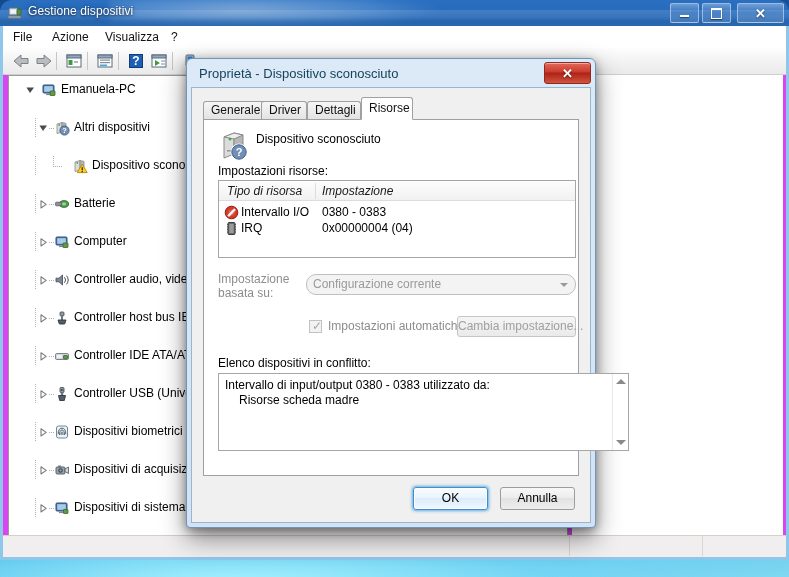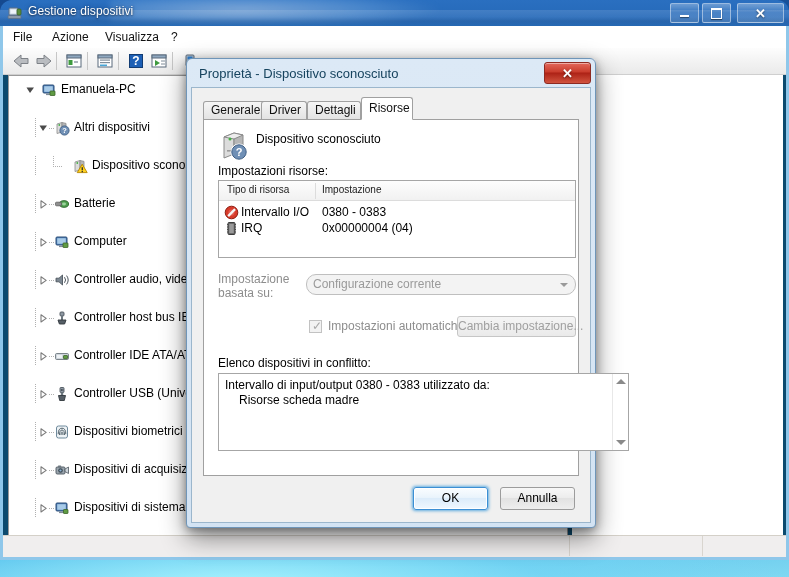--- a/index.html
+++ b/index.html
@@ -67,21 +67,21 @@
     display:flex; align-items:center; justify-content:center;
     color:#fff; font-size:13px; font-weight:bold;
     text-shadow: 0 1px 2px rgba(0,0,0,.5);
   }
   .minbar { width:9px; height:2px; background:#fff; margin-top:6px; box-shadow:0 1px 1px rgba(0,0,0,.45); }
   .maxbox { width:9px; height:8px; border:1px solid #fff; border-top-width:2px; box-shadow:0 1px 1px rgba(0,0,0,.45); }
 
   
   #client {
     position: absolute; left: 0; top: 26px; width: 789px; height: 534px;
-    background: #0c4a6e;
+    background: #d946ef;
     border-left: 3px solid #8fc7ea;
     border-right: 3px solid #8fc7ea;
     border-bottom: 3px solid #8fc7ea;
     box-sizing: border-box;
   }
   #menubar {
     position: absolute; left: 0; top: 0; width: 783px; height: 22px;
     background: #ffffff;
     border-bottom: 1px solid #e4e4e4;
   }
@@ -207,21 +207,21 @@
   #res-table {
     position:absolute; left:14px; top:60px; width:358px; height:78px;
     border:1px solid #a6a6a6; background:#fff; box-sizing:border-box;
   }
   #res-head {
     position:absolute; left:0; top:0; width:100%; height:20px;
     background: linear-gradient(to bottom,#fdfdfd,#f1f1f1);
     border-bottom:1px solid #dcdcdc; box-sizing:border-box;
   }
   .col-sep { position:absolute; top:2px; width:1px; height:16px; background:#dcdcdc; }
-  .th { position:absolute; top:3px; font-size:10px; color:#1a1a1a; white-space:nowrap; }
+  .th { position:absolute; top:3px; font-size:12px; color:#1a1a1a; white-space:nowrap;font-style:italic; }
   .res-row { position:absolute; height:17px; line-height:17px; font-size:12px; color:#000; white-space:nowrap; }
 
   .combo {
     position:absolute; left:102px; top:154px; width:270px; height:21px;
     background:#f3f3f3; border:1px solid #bfbfbf; box-sizing:border-box;
     border-radius:10px;
   }
   .combo .val { position:absolute; left:6px; top:2px; font-size:12px; color:#9a9a9a; }
   .combo .arrow {
     position:absolute; right:7px; top:8px;

